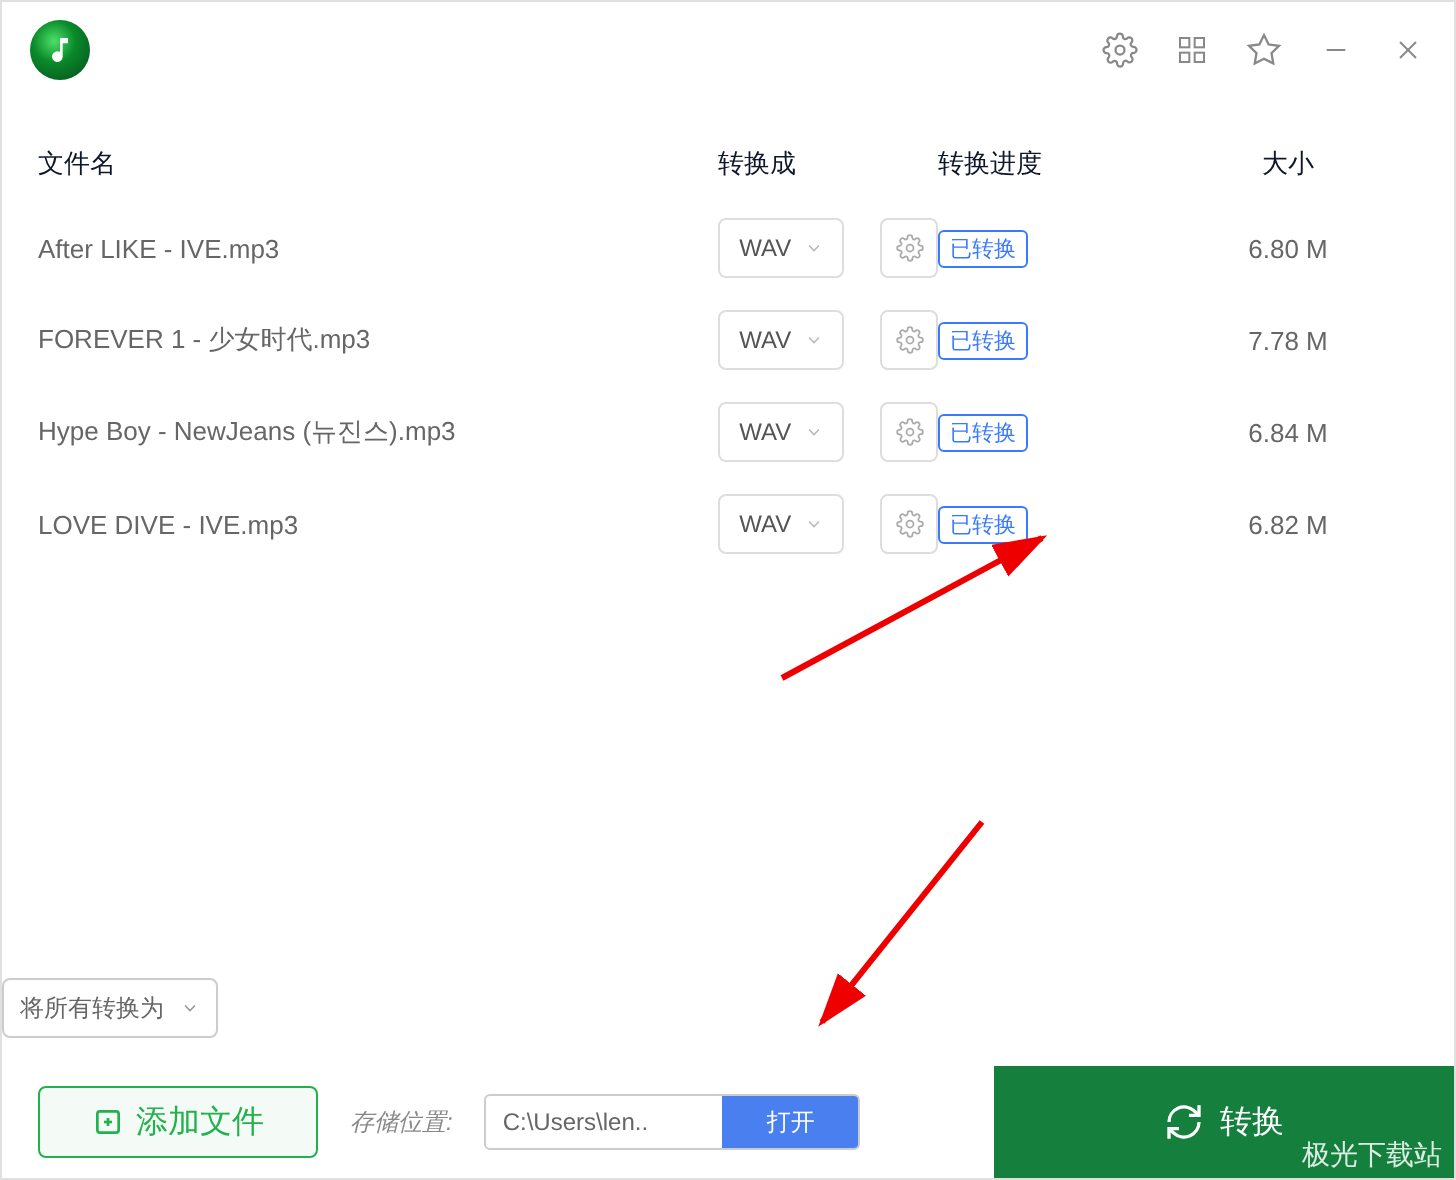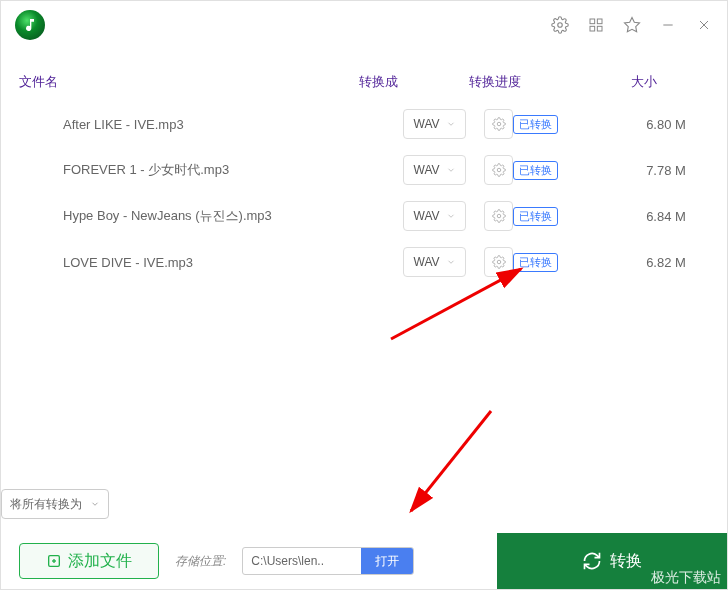--- a/index.html
+++ b/index.html
@@ -4,49 +4,49 @@
 <style>
 * { margin: 0; padding: 0; box-sizing: border-box; font-family: "Microsoft YaHei", Arial, sans-serif; }
 body { background: #fff; width: 728px; height: 590px; overflow: hidden; position: relative; border: 1px solid #e0e0e0; }
 
 .titlebar { height: 48px; display: flex; align-items: center; justify-content: space-between; padding: 0 14px; }
 .logo { width: 30px; height: 30px; border-radius: 50%; background: radial-gradient(circle at 40% 35%, #4de06a 0%, #0a8a2a 40%, #064a1a 100%); display: flex; align-items: center; justify-content: center; }
 .logo svg { width: 16px; height: 16px; }
 .window-controls { display: flex; align-items: center; gap: 18px; }
 .wc-icon { color: #888; cursor: pointer; display: flex; align-items: center; justify-content: center; width: 18px; height: 18px; }
 
-.header-row { display: flex; padding: 24px 18px 10px 18px; color: #4c1d95; font-size: 13px; }
+.header-row { display: flex; padding: 24px 18px 10px 18px; color: #0f172a; font-size: 13px; }
 .col-name { width: 340px; }
 .col-format { width: 110px; }
 .col-progress { width: 110px; }
 .col-size { flex: 1; text-align: center; }
 
 .file-list { padding: 0 18px; }
-.file-row { display: flex; align-items: center; height: 46px; font-size: 13px; color: #555; margin-left: 44px; }
+.file-row { display: flex; align-items: center; height: 46px; font-size: 13px; color: #555; }
 .file-name { width: 340px; color: #666; }
 .file-format { width: 110px; display: flex; align-items: flex-end; gap: 18px; }
 .format-select { border: 1px solid #ddd; border-radius: 4px; height: 30px; width: 66px; display: flex; align-items: center; justify-content: center; gap: 6px; font-size: 12px; color: #555; cursor: pointer; background: #fff; }
 .gear-btn { border: 1px solid #ddd; border-radius: 4px; width: 30px; height: 30px; display: flex; align-items: center; justify-content: center; cursor: pointer; background: #fff; }
 .gear-btn svg { width: 14px; height: 14px; color: #aaa; }
 .file-progress { width: 110px; display: flex; align-items: center; }
 .status-badge { border: 1px solid #3a7afe; color: #3a7afe; border-radius: 3px; font-size: 11px; padding: 1px 5px; display: inline-block; }
 .file-size { flex: 1; text-align: center; color: #666; }
 
 .arrow { position: absolute; pointer-events: none; }
 
 .bottom-area { position: absolute; bottom: 0; left: 0; right: 0; }
 .convert-all-row { display: flex; justify-content: flex-start; padding: 10px 0 14px 0; }
 .convert-all-select { border: 1px solid #ccc; border-radius: 4px; height: 30px; padding: 0 8px; display: flex; align-items: center; gap: 8px; font-size: 12px; color: #666; cursor: pointer; background: #fff; }
 
 .footer { display: flex; align-items: center; height: 56px; padding: 0 0 0 18px; gap: 16px; }
 .add-file-btn { border: 1px solid #22b14c; color: #22b14c; background: #f4fbf6; border-radius: 4px; height: 36px; width: 140px; display: flex; align-items: center; justify-content: center; gap: 6px; font-size: 16px; cursor: pointer; }
 .storage-label { color: #888; font-size: 12px; font-style: italic; }
 .path-group { display: flex; align-items: center; border: 1px solid #ccc; border-radius: 3px; height: 28px; overflow: hidden; }
 .path-input { border: none; outline: none; width: 118px; font-size: 12px; padding: 0 8px; color: #666; }
-.open-btn { background: #4a7ff0; color: #fff; border: none; height: 28px; width: 52px; font-size: 12px; cursor: pointer; }
+.open-btn { background: #4a7ff0; color: #fff; border: none; height: 28px; width: 68px; font-size: 12px; cursor: pointer; }
 .convert-btn { margin-left: auto; background: #15803d; color: #fff; border: none; height: 56px; width: 230px; font-size: 16px; font-weight: 500; cursor: pointer; display: flex; align-items: center; justify-content: center; gap: 8px; position: relative; }
 .watermark { position: absolute; right: 6px; bottom: 2px; font-size: 14px; color: rgba(255,255,255,0.85); display: flex; align-items: center; gap: 4px; }
 </style>
 </head>
 <body>
 
 <div class="titlebar">
   <div class="logo">
     <svg viewBox="0 0 24 24" fill="#fff">
         <path d="M12 3v10.55A4 4 0 1 0 14 17V7h4V3h-6z"></path>

